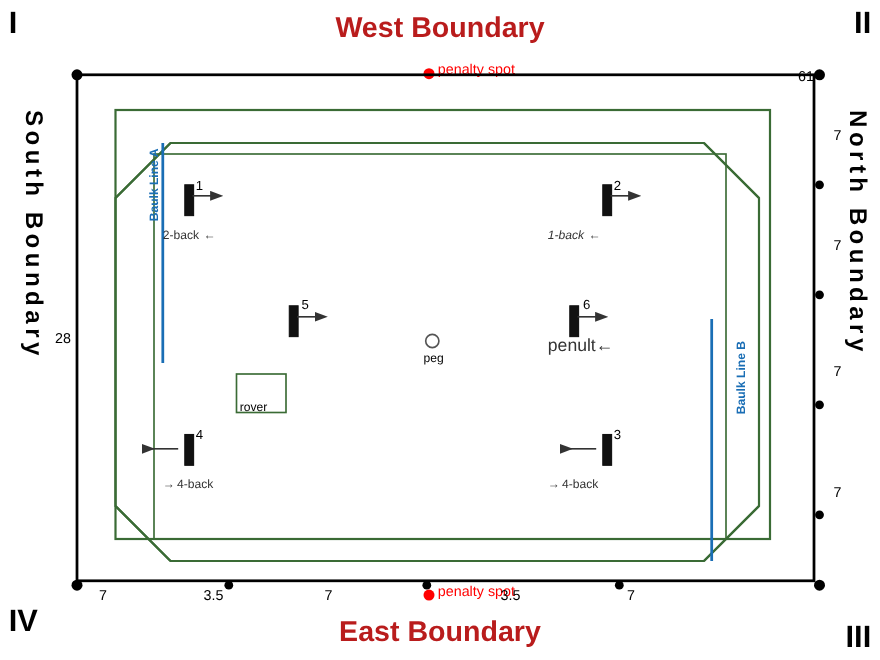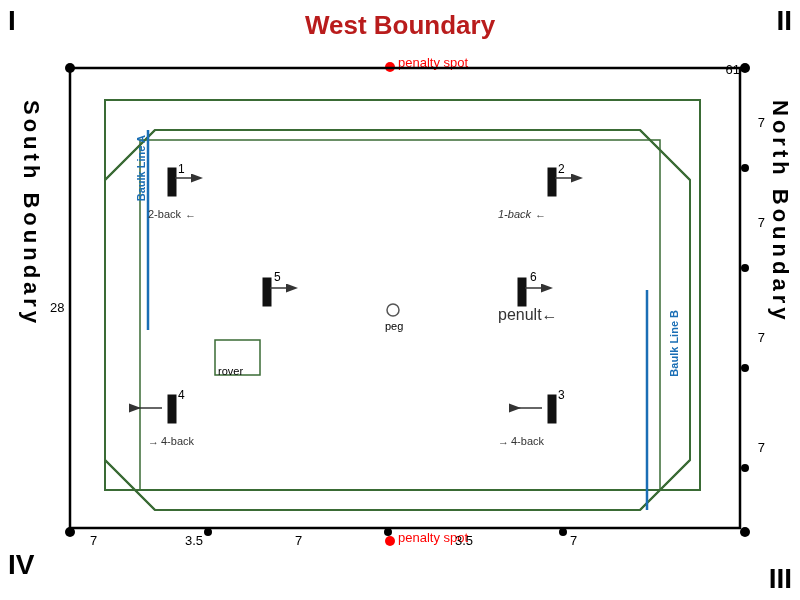--- a/index.html
+++ b/index.html
@@ -99,20 +99,21 @@
 
 <div id="main-container">
 
   <div class="corner-label" style="left:8px; top:5px;">I</div>
   <div class="corner-label" style="right:8px; top:5px;">II</div>
   <div class="corner-label" style="right:8px; bottom:5px;">III</div>
   <div class="corner-label" style="left:8px; bottom:19px;">IV</div>
 
   <div class="boundary-label" style="top:10px; left:50%; transform:translateX(-50%); font-size:26px;">West Boundary</div>
 
+  <div class="boundary-label" style="bottom:10px; left:50%; transform:translateX(-50%); font-size:26px;">East Boundary</div>
 
   <div style="position:absolute; left:5px; top:50%; transform:translateX(-50%) translateY(-50%) rotate(-90deg) translateX(50%); font-size:20px; font-weight:bold; writing-mode:vertical-rl; text-orientation:mixed; transform: rotate(180deg); left:18px; top:100px; width:30px; text-align:center; letter-spacing:2px;">
     <span style="writing-mode:vertical-lr; transform:rotate(180deg); font-size:22px; font-weight:bold; letter-spacing:4px;">South Boundary</span>
   </div>
 
   <div style="position:absolute; right:5px; top:100px; width:30px; text-align:center;">
     <span style="writing-mode:vertical-lr; transform:rotate(0deg); font-size:22px; font-weight:bold; letter-spacing:4px;">North Boundary</span>
   </div>
 
   <div class="penalty-dot" style="left:385px; top:62px;"></div>

